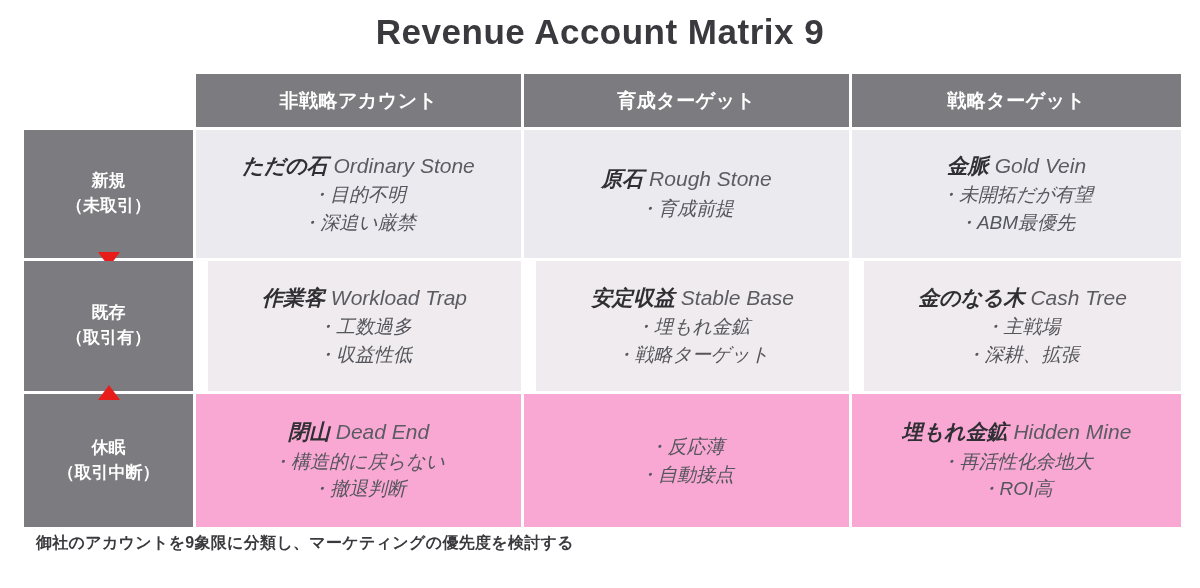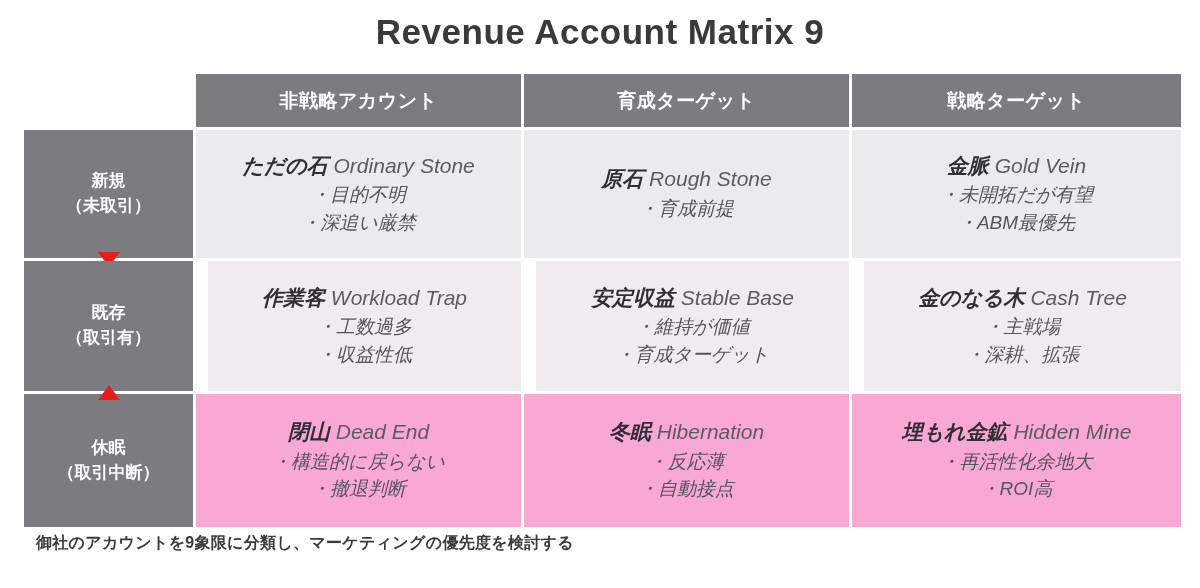--- a/index.html
+++ b/index.html
@@ -206,22 +206,22 @@
         <span class="en">Workload Trap</span>
       </div>
       <div class="bullet">・工数過多</div>
       <div class="bullet">・収益性低</div>
     </div>
     <div class="cell tint-b">
       <div class="cell-title">
         <span class="jp">安定収益</span>
         <span class="en">Stable Base</span>
       </div>
-      <div class="bullet">・維持が価値</div>
-      <div class="bullet">・育成ターゲット</div>
+      <div class="bullet">・埋もれ金鉱</div>
+      <div class="bullet">・戦略ターゲット</div>
     </div>
     <div class="cell tint-b">
       <div class="cell-title">
         <span class="jp">金のなる木</span>
         <span class="en">Cash Tree</span>
       </div>
       <div class="bullet">・主戦場</div>
       <div class="bullet">・深耕、拡張</div>
     </div>
 
@@ -232,24 +232,20 @@
     </div>
     <div class="cell tint-c">
       <div class="cell-title">
         <span class="jp">閉山</span>
         <span class="en">Dead End</span>
       </div>
       <div class="bullet">・構造的に戻らない</div>
       <div class="bullet">・撤退判断</div>
     </div>
     <div class="cell tint-c">
-      <div class="cell-title">
-        <span class="jp">冬眠</span>
-        <span class="en">Hibernation</span>
-      </div>
       <div class="bullet">・反応薄</div>
       <div class="bullet">・自動接点</div>
     </div>
     <div class="cell tint-c">
       <div class="cell-title">
         <span class="jp">埋もれ金鉱</span>
         <span class="en">Hidden Mine</span>
       </div>
       <div class="bullet">・再活性化余地大</div>
       <div class="bullet">・ROI高</div>

